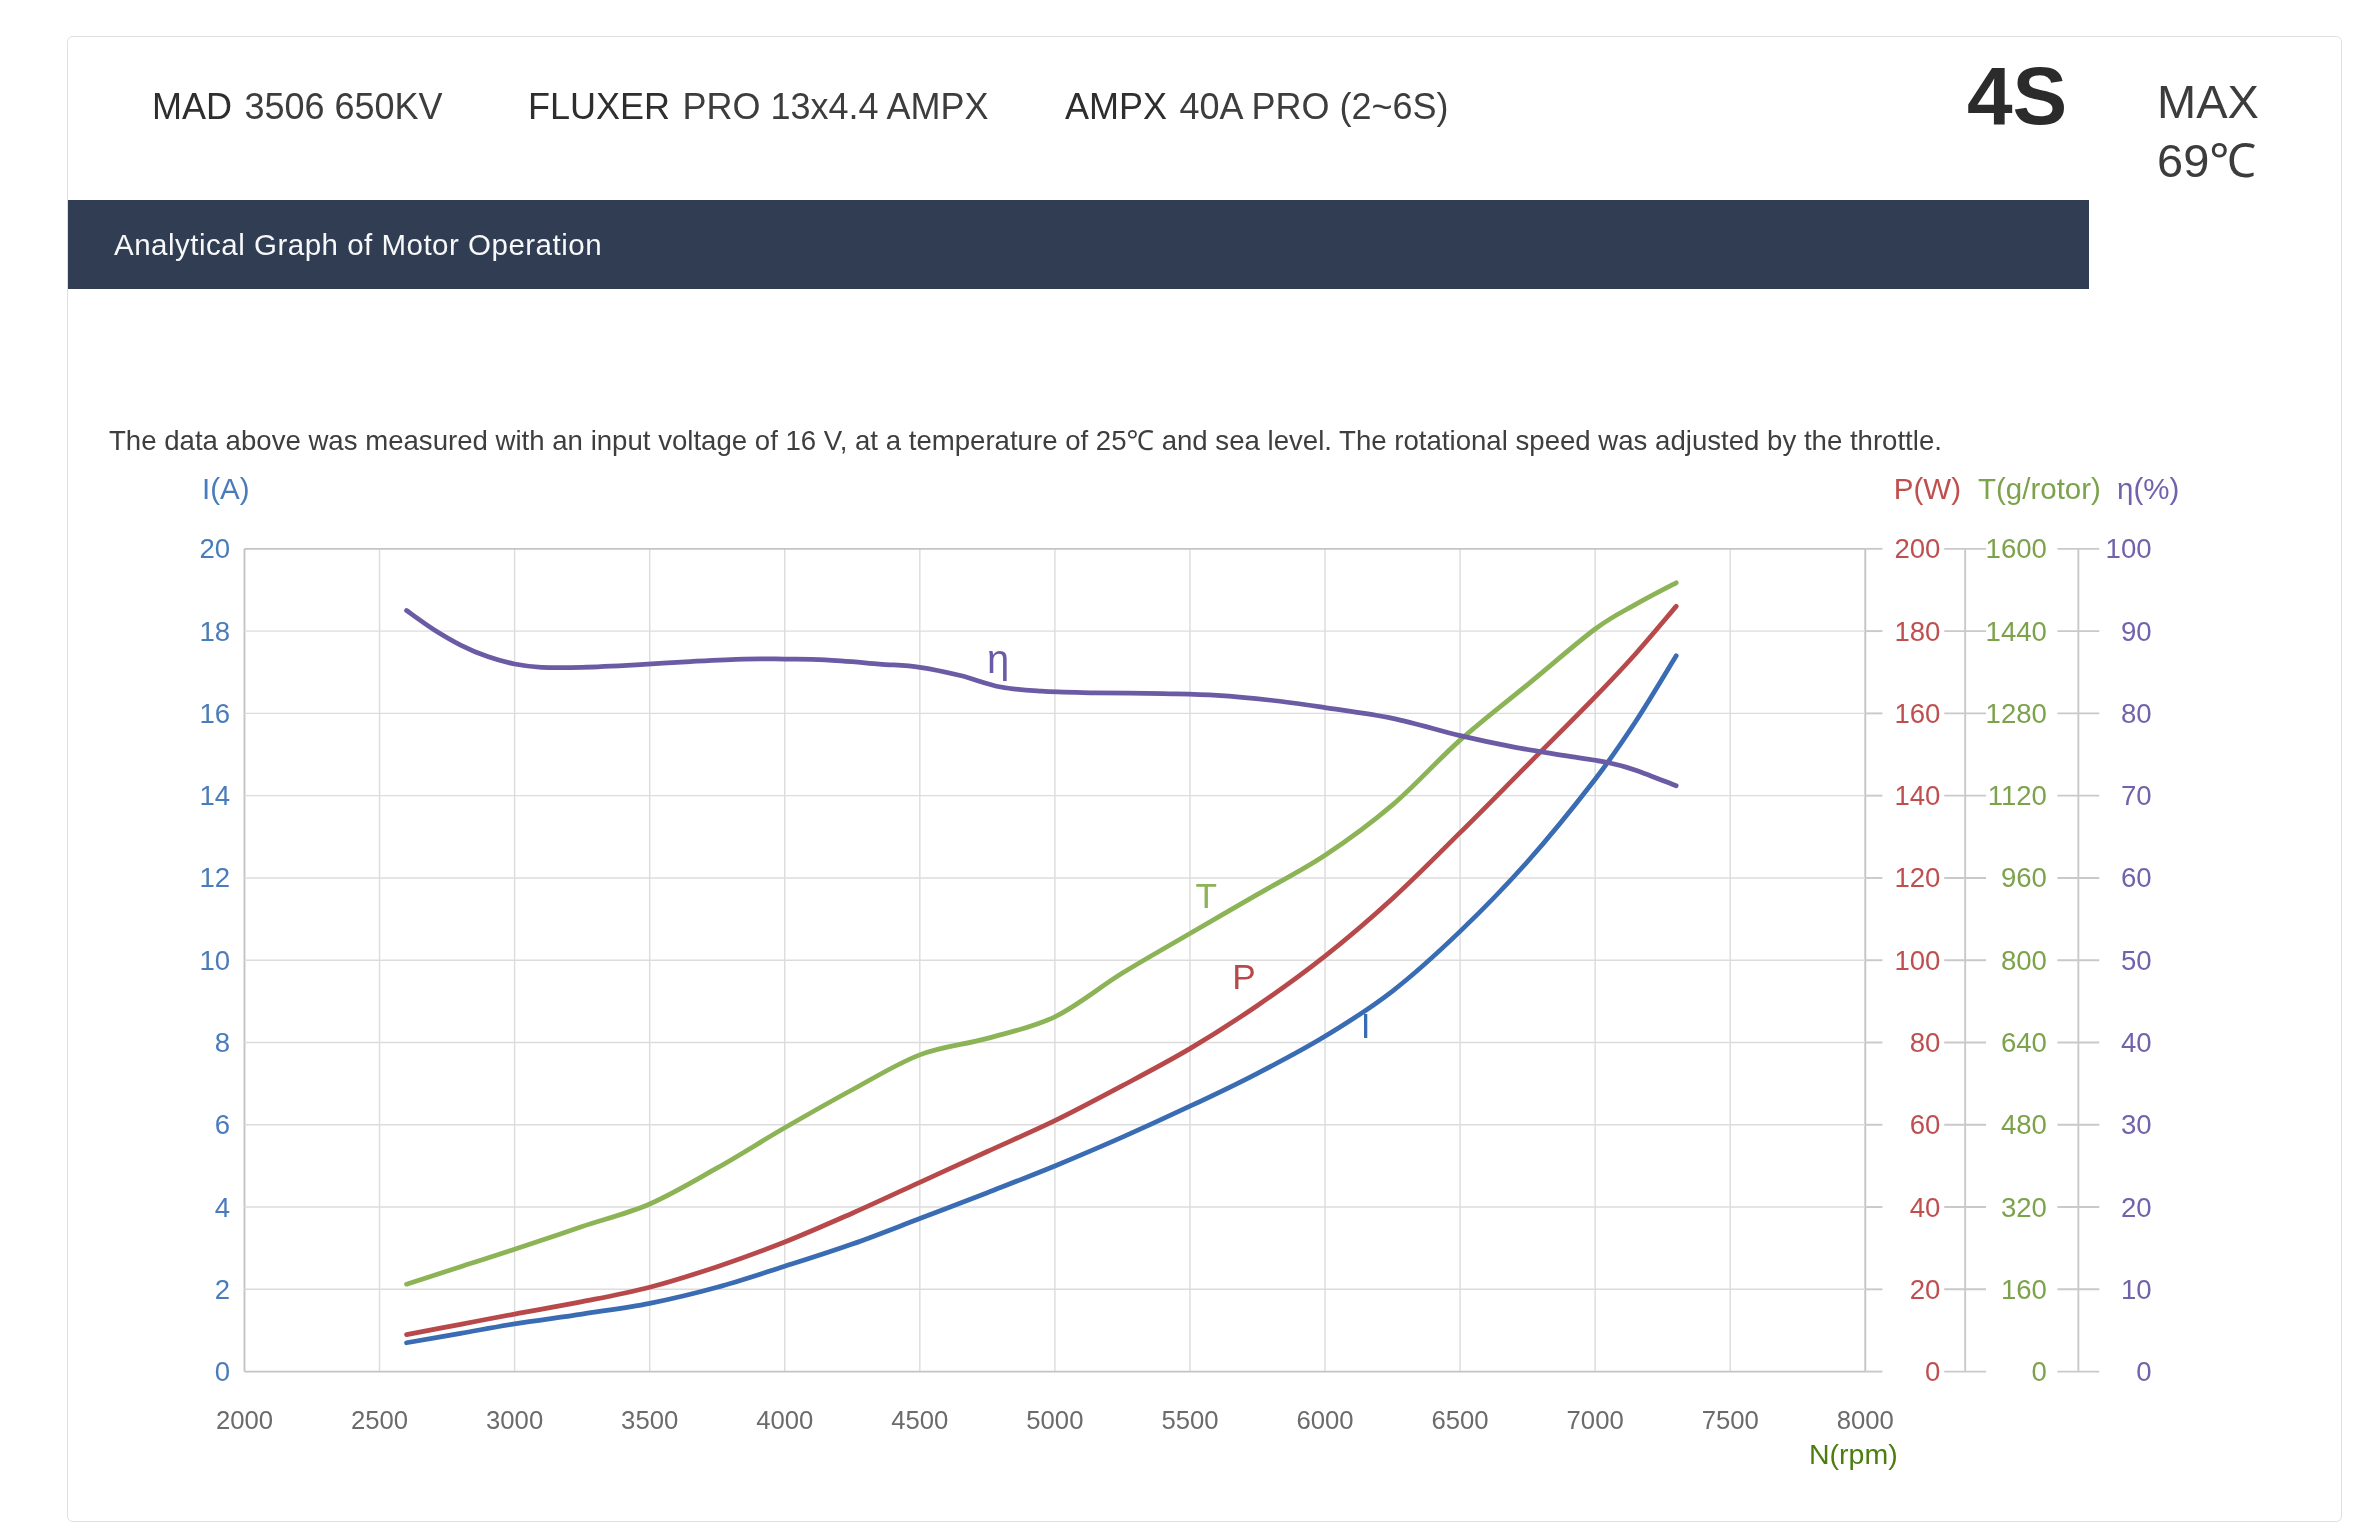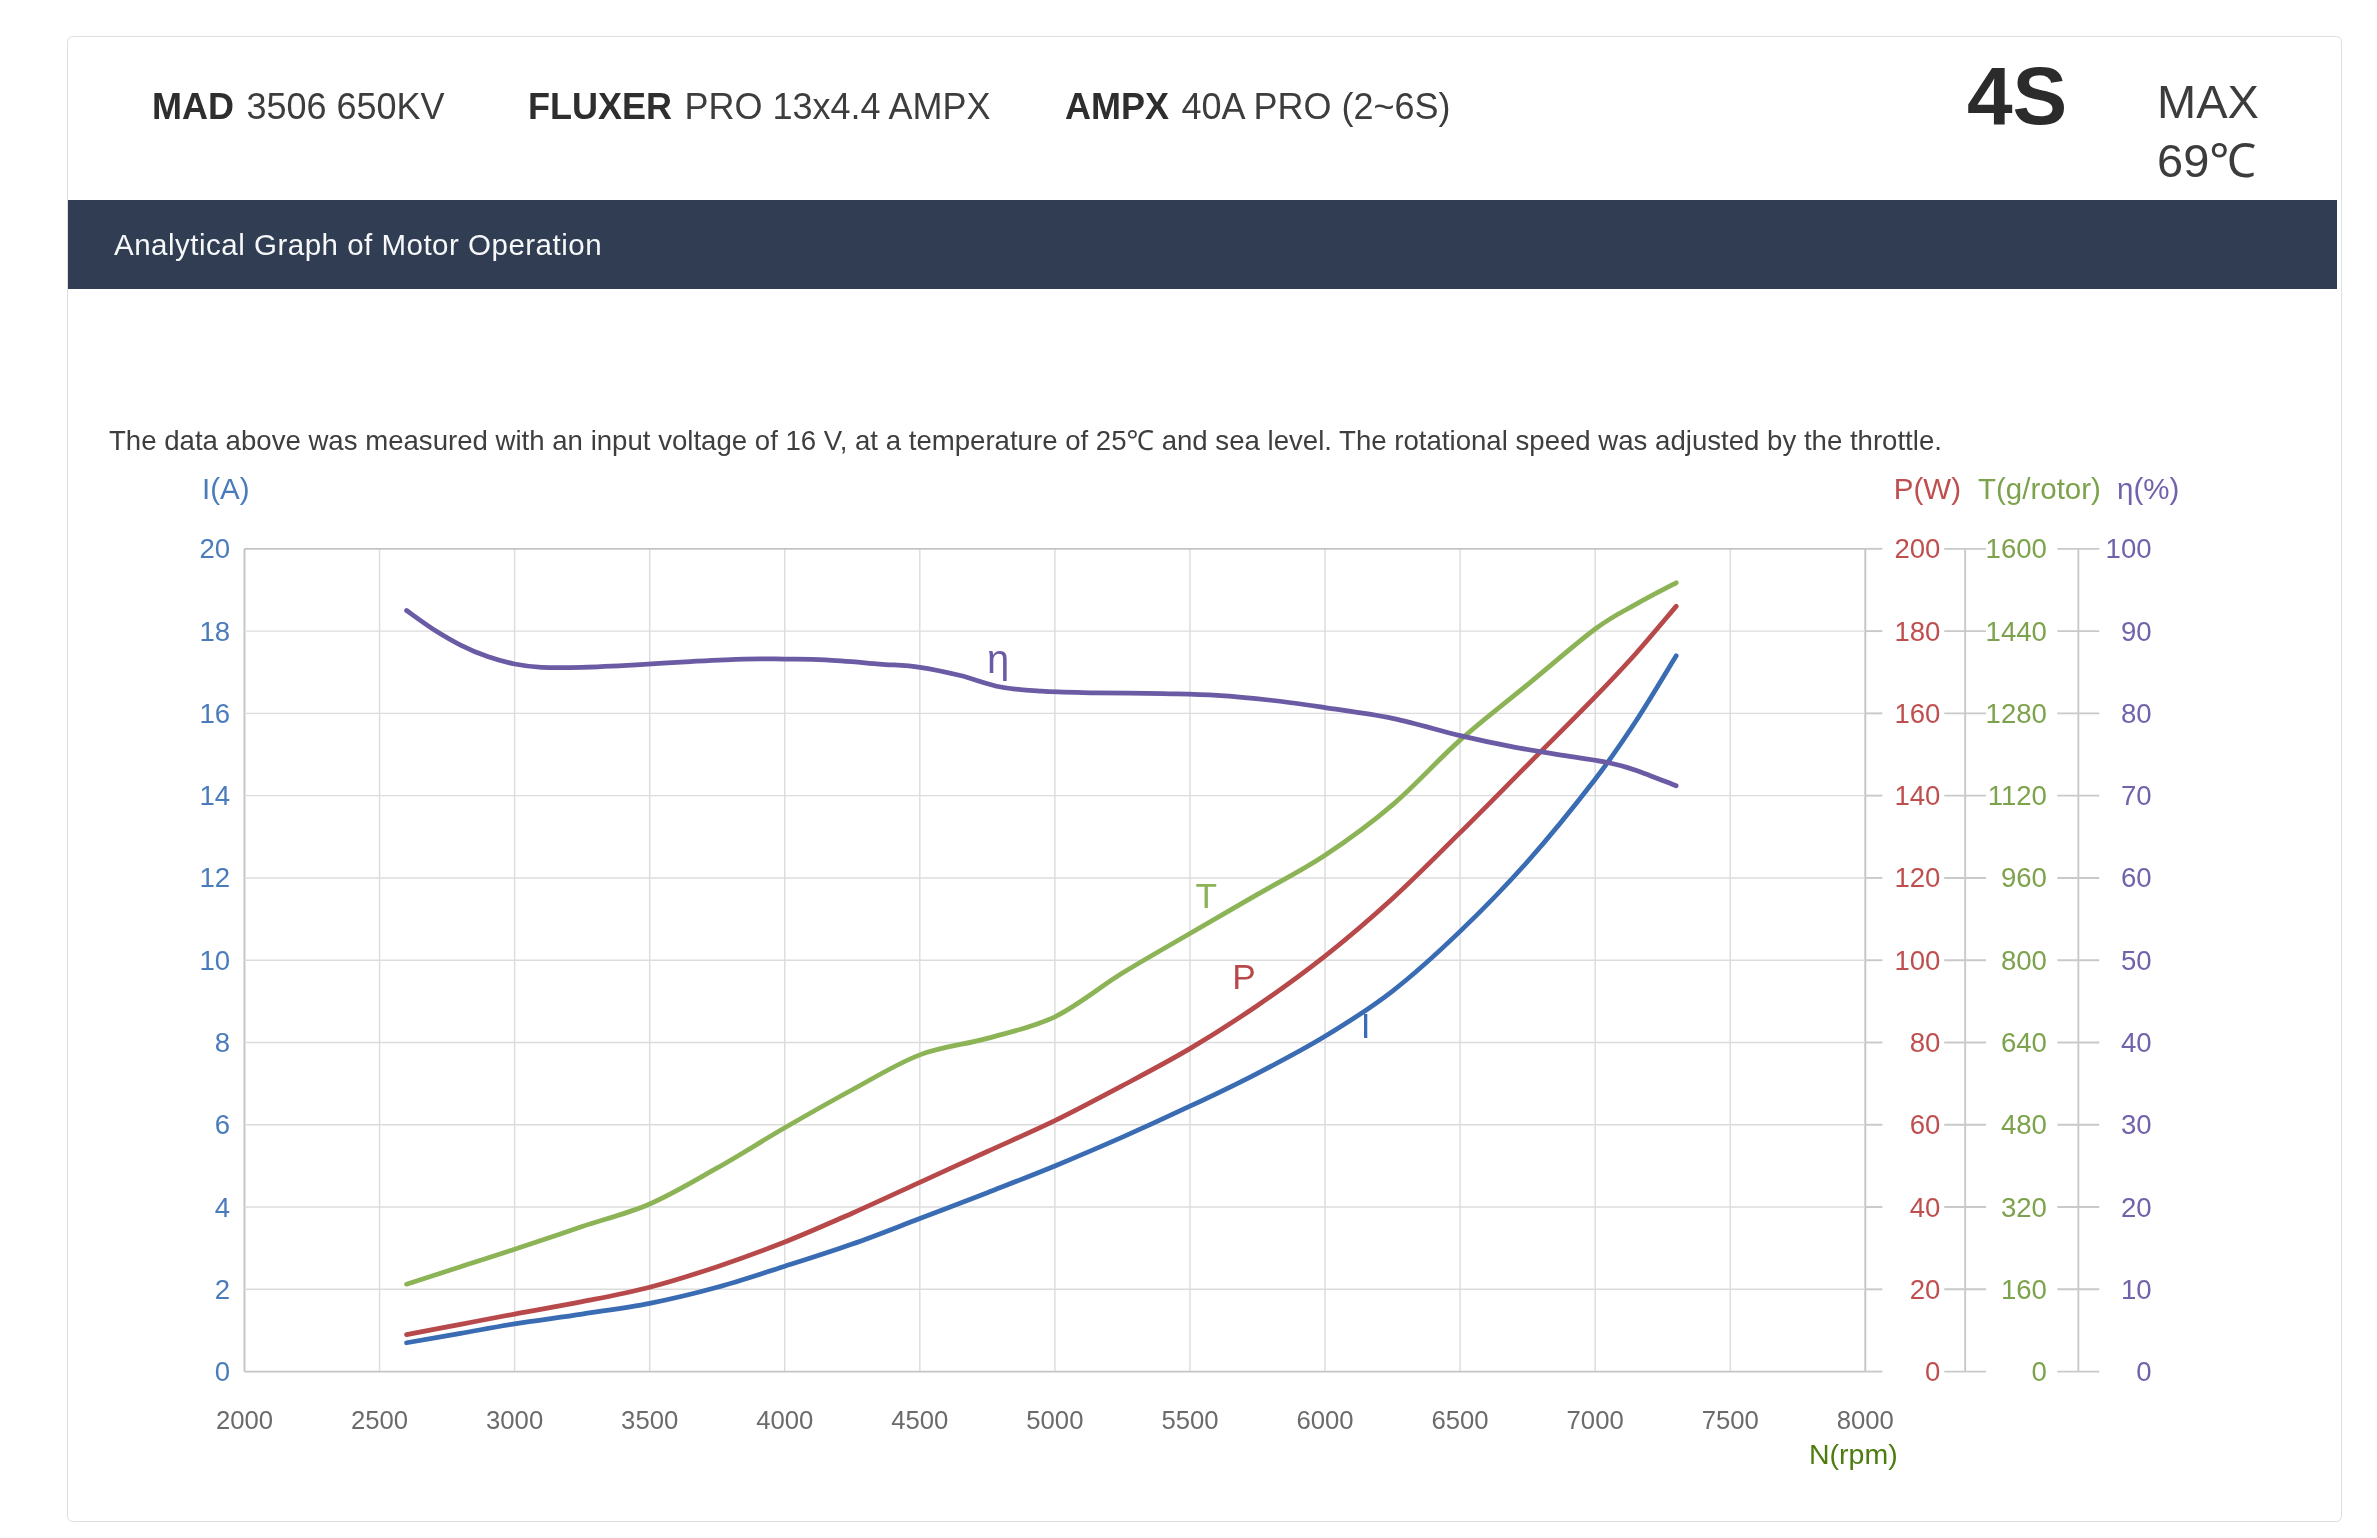--- a/index.html
+++ b/index.html
@@ -1,24 +1,24 @@
 <!DOCTYPE html>
 <html style="font-size:15px"><head>
 <meta charset="utf-8">
 <style>
   html,body{margin:0;padding:0;background:#ffffff;}
   body{position:relative;width:2378px;height:1539px;font-family:"Liberation Sans",sans-serif;overflow:hidden;}
   .card{position:absolute;left:67px;top:36px;width:2275px;height:1486px;background:#ffffff;
         border:1.9px solid #dfdfdf;border-radius:5.7px;box-sizing:border-box;}
   .abs{position:absolute;}
   .product{font-size:36px;color:#3d3d3d;top:86px;white-space:nowrap;}
-  .product .brand{font-weight:bold;color:#2e2e2e;margin-right:12.4px;}
+  .product .brand{font-weight:normal;color:#2e2e2e;margin-right:12.4px;}
   .cells-badge{left:1967px;top:49px;font-size:82px;font-weight:bold;color:#2b2b2b;}
   .max-block{left:2157px;top:72px;font-size:47px;color:#3c3c3c;line-height:59px;}
-  .banner{left:68px;top:200px;width:2269px;height:89px;background:#303d52;}
+  .banner{left:68px;top:200px;width:2021px;height:89px;background:#303d52;}
   .banner span{position:absolute;left:46px;top:0;line-height:89px;font-size:29.5px;color:#f6f8fa;letter-spacing:0.5px;}
   .desc{left:109px;top:333px;font-size:27.6px;color:#3e3e3e;line-height:43px;white-space:pre;}
   .axis-title{top:472px;font-size:29.5px;white-space:nowrap;}
   #title-i{left:202px;color:#4a7cbb;}
   #title-p{left:1866px;width:95px;text-align:right;color:#bf4f4f;}
   #title-t{left:1978px;color:#7da24c;}
   #title-eta{left:2117px;color:#7262ac;}
   .xaxis-title{left:1809px;top:1438px;font-size:28.5px;color:#4d7c0f;}
   svg{position:absolute;left:0;top:0;pointer-events:none;}
 </style>

